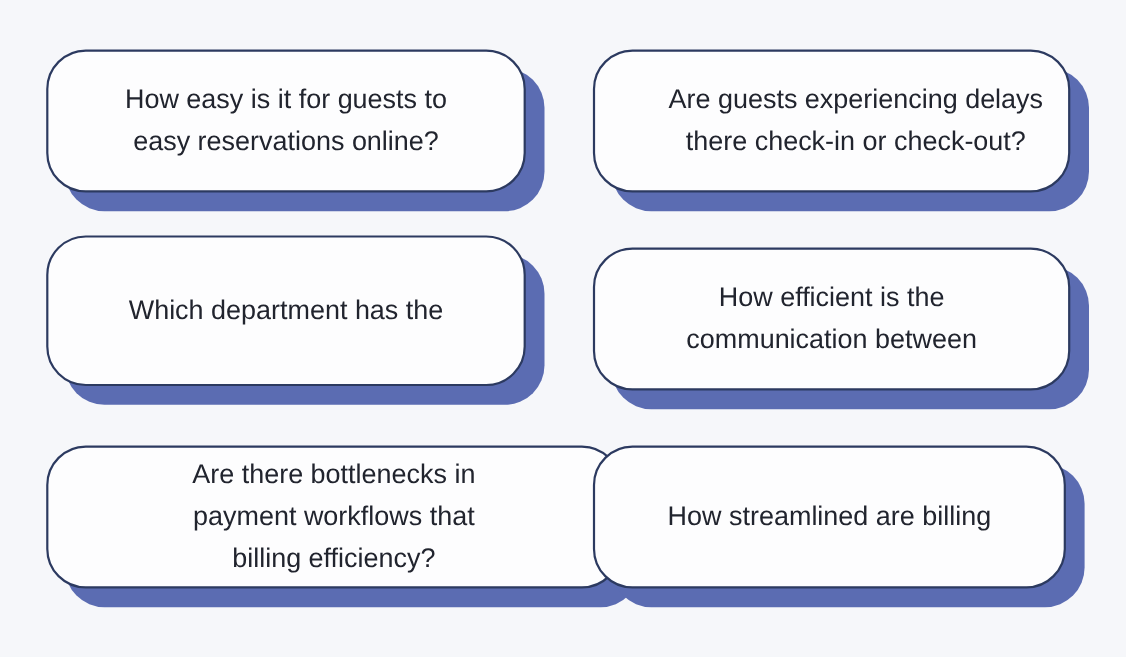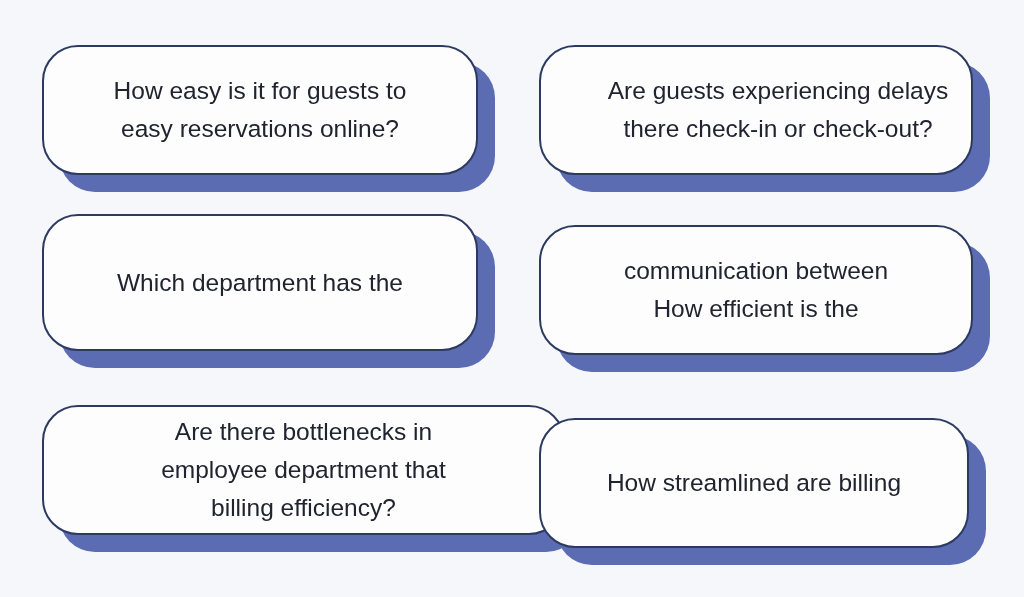--- a/index.html
+++ b/index.html
@@ -37,21 +37,21 @@
     font-weight: 400;
     color: var(--card-text);
   }
   .card .line { display: block; white-space: nowrap; }
 
   .pos-1 { left: 42px;  top: 45px;  width: 436px; height: 130px; }
   .pos-2 { left: 539px; top: 45px;  width: 434px; height: 130px; padding-left: 44px; }
   .pos-3 { left: 42px;  top: 214px; width: 436px; height: 137px; }
   .pos-4 { left: 539px; top: 225px; width: 434px; height: 130px; }
   .pos-5 { left: 42px;  top: 405px; width: 523px; height: 130px; }
-  .pos-6 { left: 539px; top: 405px; width: 430px; height: 130px; margin-top: 13px; }
+  .pos-6 { left: 539px; top: 405px; width: 430px; height: 130px; }
 </style>
 </head>
 <body>
 
 <div class="canvas">
 
   <div class="card pos-1">
     <span class="line">How easy is it for guests to</span>
     <span class="line">easy reservations online?</span>
   </div>
@@ -59,27 +59,27 @@
   <div class="card pos-2">
     <span class="line">Are guests experiencing delays</span>
     <span class="line">there check-in or check-out?</span>
   </div>
 
   <div class="card pos-3">
     <span class="line">Which department has the</span>
   </div>
 
   <div class="card pos-4">
+    <span class="line">How efficient is the</span>
     <span class="line">communication between</span>
-    <span class="line">How efficient is the</span>
   </div>
 
   <div class="card pos-5">
     <span class="line">Are there bottlenecks in</span>
-    <span class="line">employee department that</span>
+    <span class="line">payment workflows that</span>
     <span class="line">billing efficiency?</span>
   </div>
 
   <div class="card pos-6">
     <span class="line">How streamlined are billing</span>
   </div>
 
 </div>
 
 </body></html>

